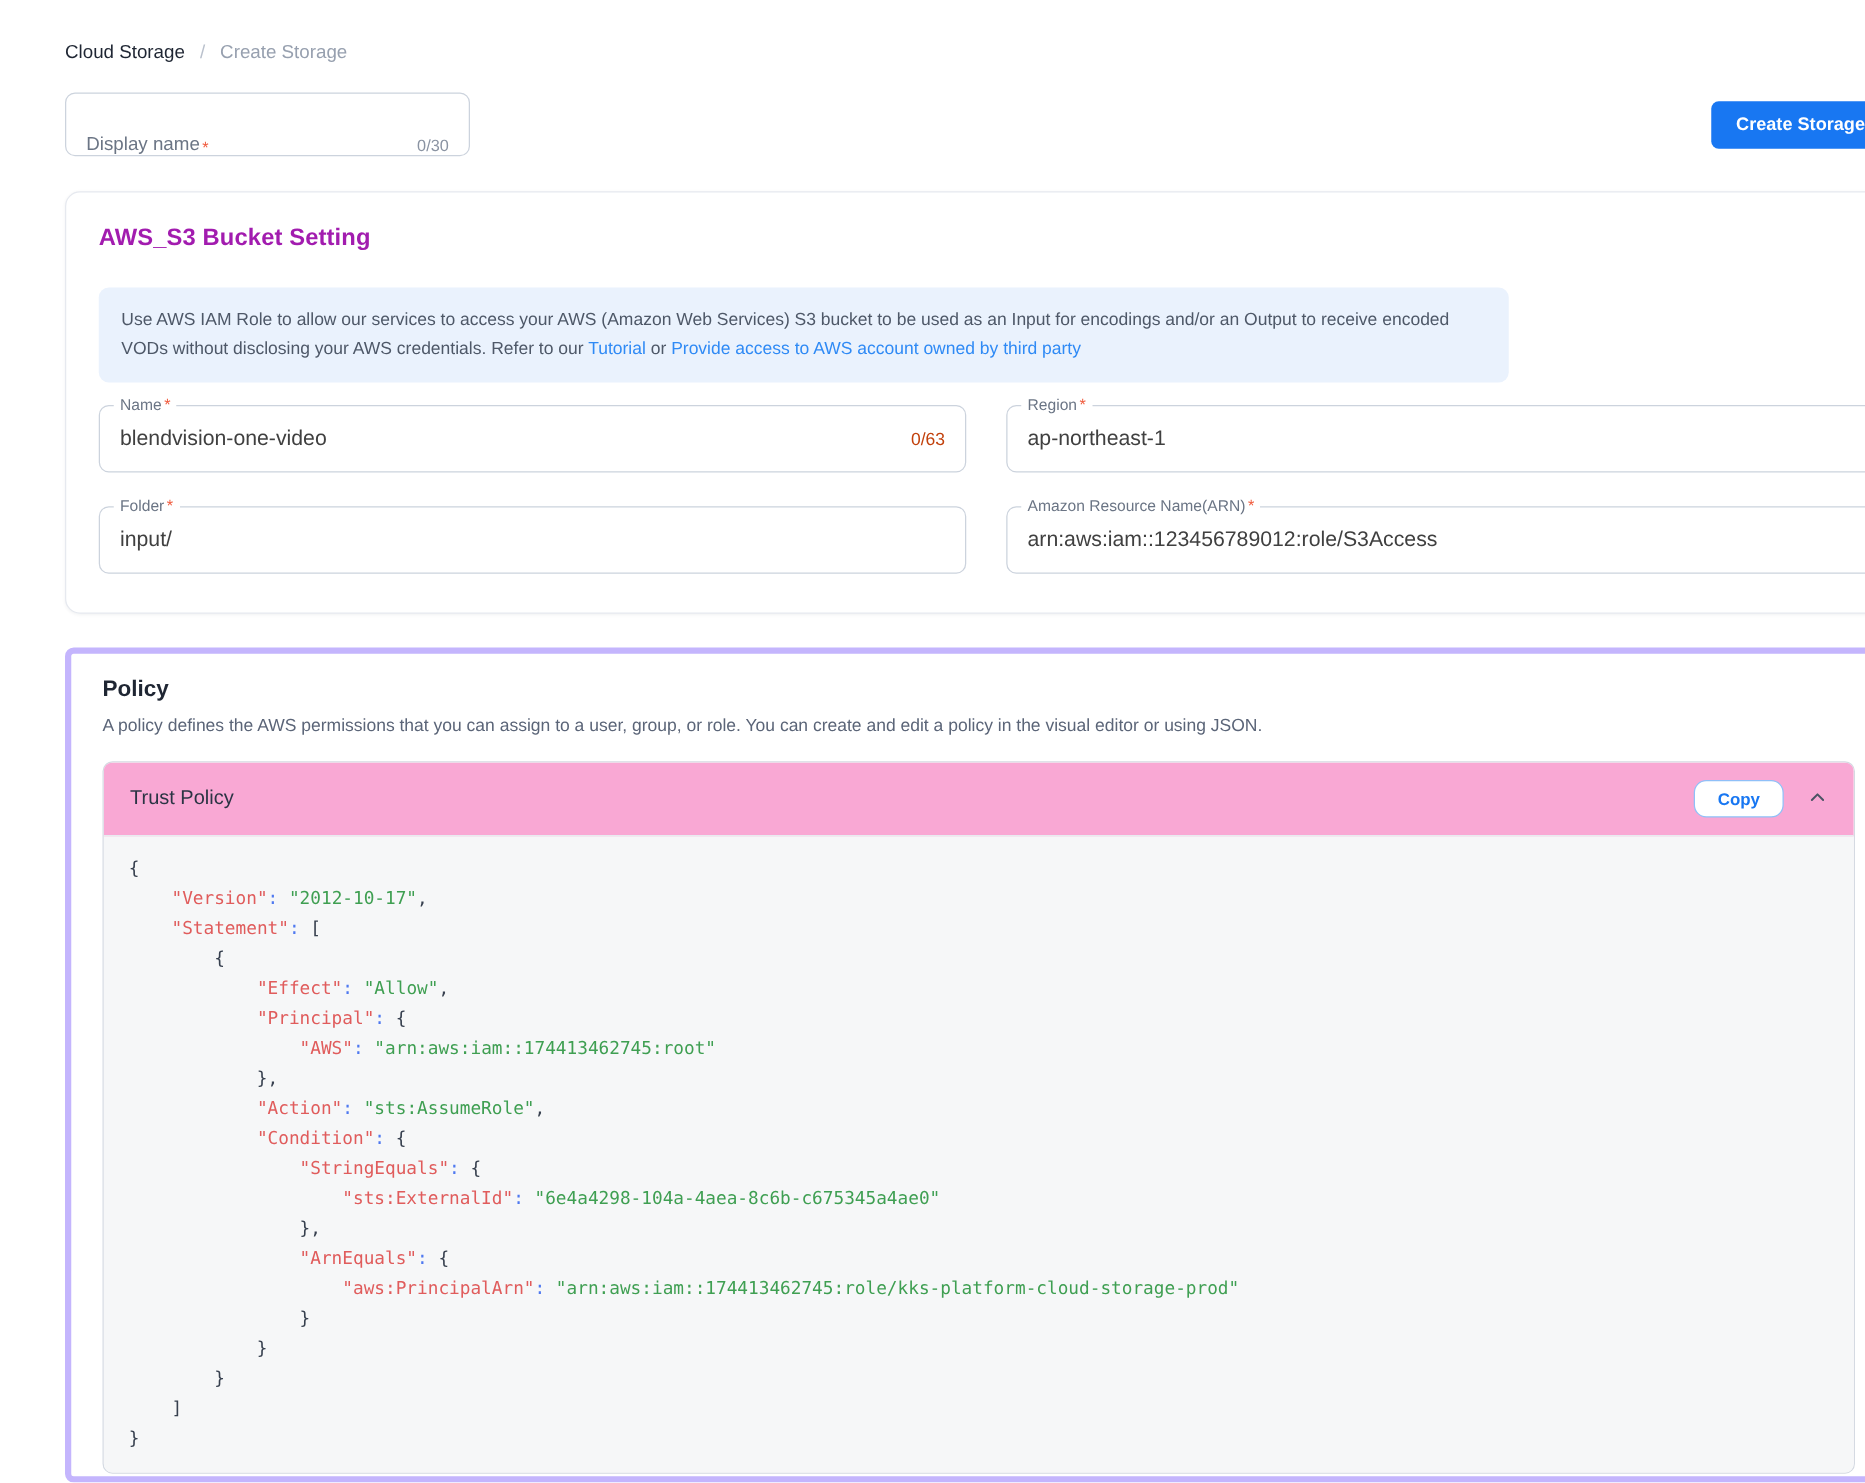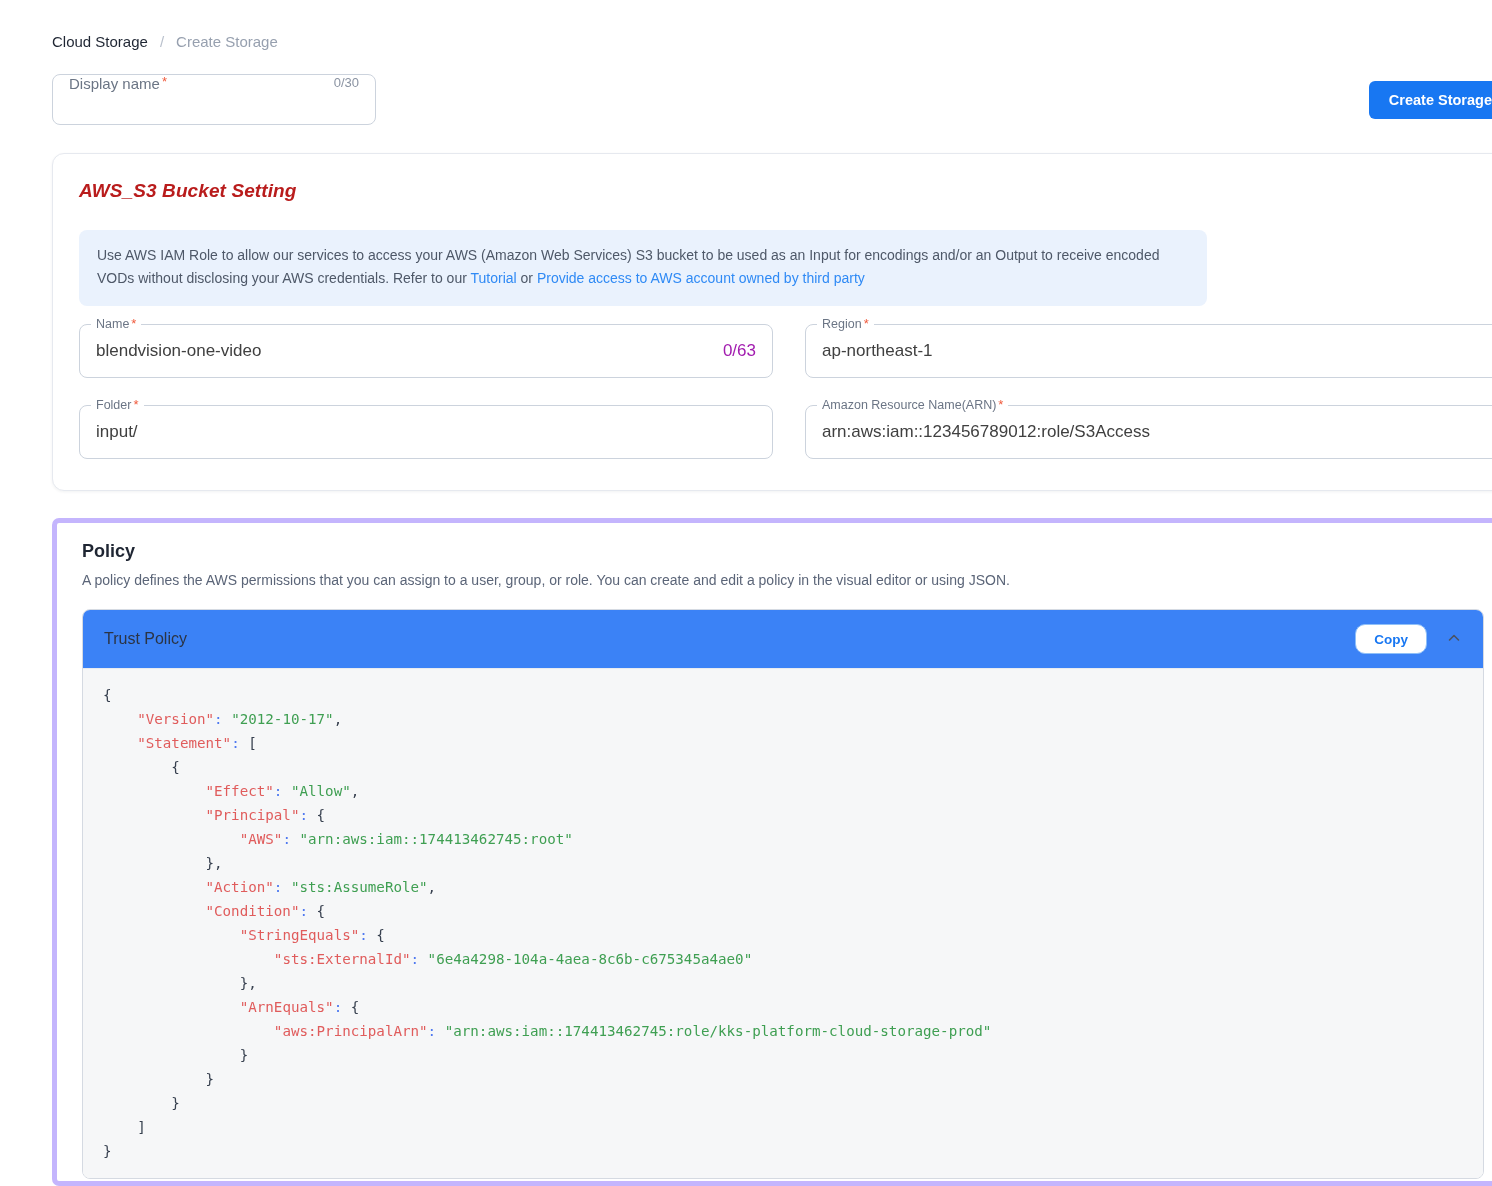--- a/index.html
+++ b/index.html
@@ -21,21 +21,21 @@
   .crumb-current { color: #1f2633; }
   .crumb-sep { color: #b9c0cc; font-size: 15px; }
   .crumb-next { color: #97a0af; }
 
   
   .name-field {
     position: absolute; left: 16px; top: 74px;
     width: 324px; height: 51px;
     border: 1px solid #ccd3dd; border-radius: 8px;
     background: #fff;
-    display: flex; align-items: flex-start;
+    display: flex; align-items: flex-end;
     padding: 0 16px;
   }
   .name-field .ph { font-size: 15px; color: #6b7585; }
   .req { color: #f05a3c; font-size: 13px; margin-left: 2px; vertical-align: top; line-height: 1; }
   .counter { margin-left: auto; font-size: 13px; color: #8a93a2; }
 
   .create-btn {
     position: absolute; right: 16px; top: 81px;
     height: 38px; padding: 0 20px;
     background: #1877f2; color: #fff;
@@ -49,23 +49,22 @@
   
   .card {
     position: absolute; left: 16px; top: 153px;
     width: 1460px; height: 338px;
     background: #fff;
     border: 1px solid #e6e9ef; border-radius: 12px;
     box-shadow: 0 1px 3px rgba(20,30,50,.06);
   }
   .card-title {
     position: absolute; left: 26px; top: 26px;
-    font-size: 19px; font-weight: bold; color: #b91c1c;
+    font-size: 19px; font-weight: bold; color: #a21caf;
     letter-spacing: .1px;
-    font-style: italic;
   }
 
   .notice {
     position: absolute; left: 26px; top: 76px;
     width: 1128px; padding: 14px 18px 16px 18px;
     background: #eaf2fd; border-radius: 8px;
     font-size: 14px; line-height: 23px; color: #4e5868;
   }
   .notice a { color: #2f8af5; text-decoration: none; }
 
@@ -78,21 +77,21 @@
     padding: 0 16px;
     gap: 44px;
   }
   .mui-legend {
     position: absolute; top: -8px; left: 11px;
     background: #fff; padding: 0 5px;
     font-size: 12.5px; color: #6b7585; line-height: 14px;
     white-space: nowrap;
   }
   .mui-value { font-size: 17px; color: #404040; }
-  .mui-counter { margin-left: auto; font-size: 17px; color: #a21caf; }
+  .mui-counter { margin-left: auto; font-size: 14px; color: #c2410c; }
 
   #f-name   { left: 26px;  top: 170px; width: 694px; }
   #f-region { left: 752px; top: 170px; width: 696px; }
   #f-folder { left: 26px;  top: 251px; width: 694px; }
   #f-arn    { left: 752px; top: 251px; width: 696px; }
 
   
   .policy-card {
     position: absolute; left: 16px; top: 518px;
     width: 1460px; height: 668px;
@@ -113,21 +112,21 @@
   .trust-box {
     position: absolute; left: 25px; top: 86px;
     width: 1402px; height: 570px;
     border: 1px solid #d5dae2; border-radius: 8px;
     background: #fff; overflow: hidden;
   }
   .trust-head {
     position: relative; height: 59px;
     display: flex; align-items: center;
     padding: 0 14px 0 21px;
-    background: #3b82f6;
+    background: #f9a8d4;
     border-bottom: 1px solid #e8ebf0;
   }
   .trust-head-label { font-size: 16px; color: #2b3444; }
   .trust-actions { margin-left: auto; display: flex; align-items: center; gap: 12px; }
   .copy-btn {
     height: 30px; padding: 0 18px;
     border: 1px solid #8fc0f8; border-radius: 10px;
     background: #fff; color: #1877f2;
     font-size: 13.5px; font-weight: bold;
     font-family: "Liberation Sans", sans-serif;

